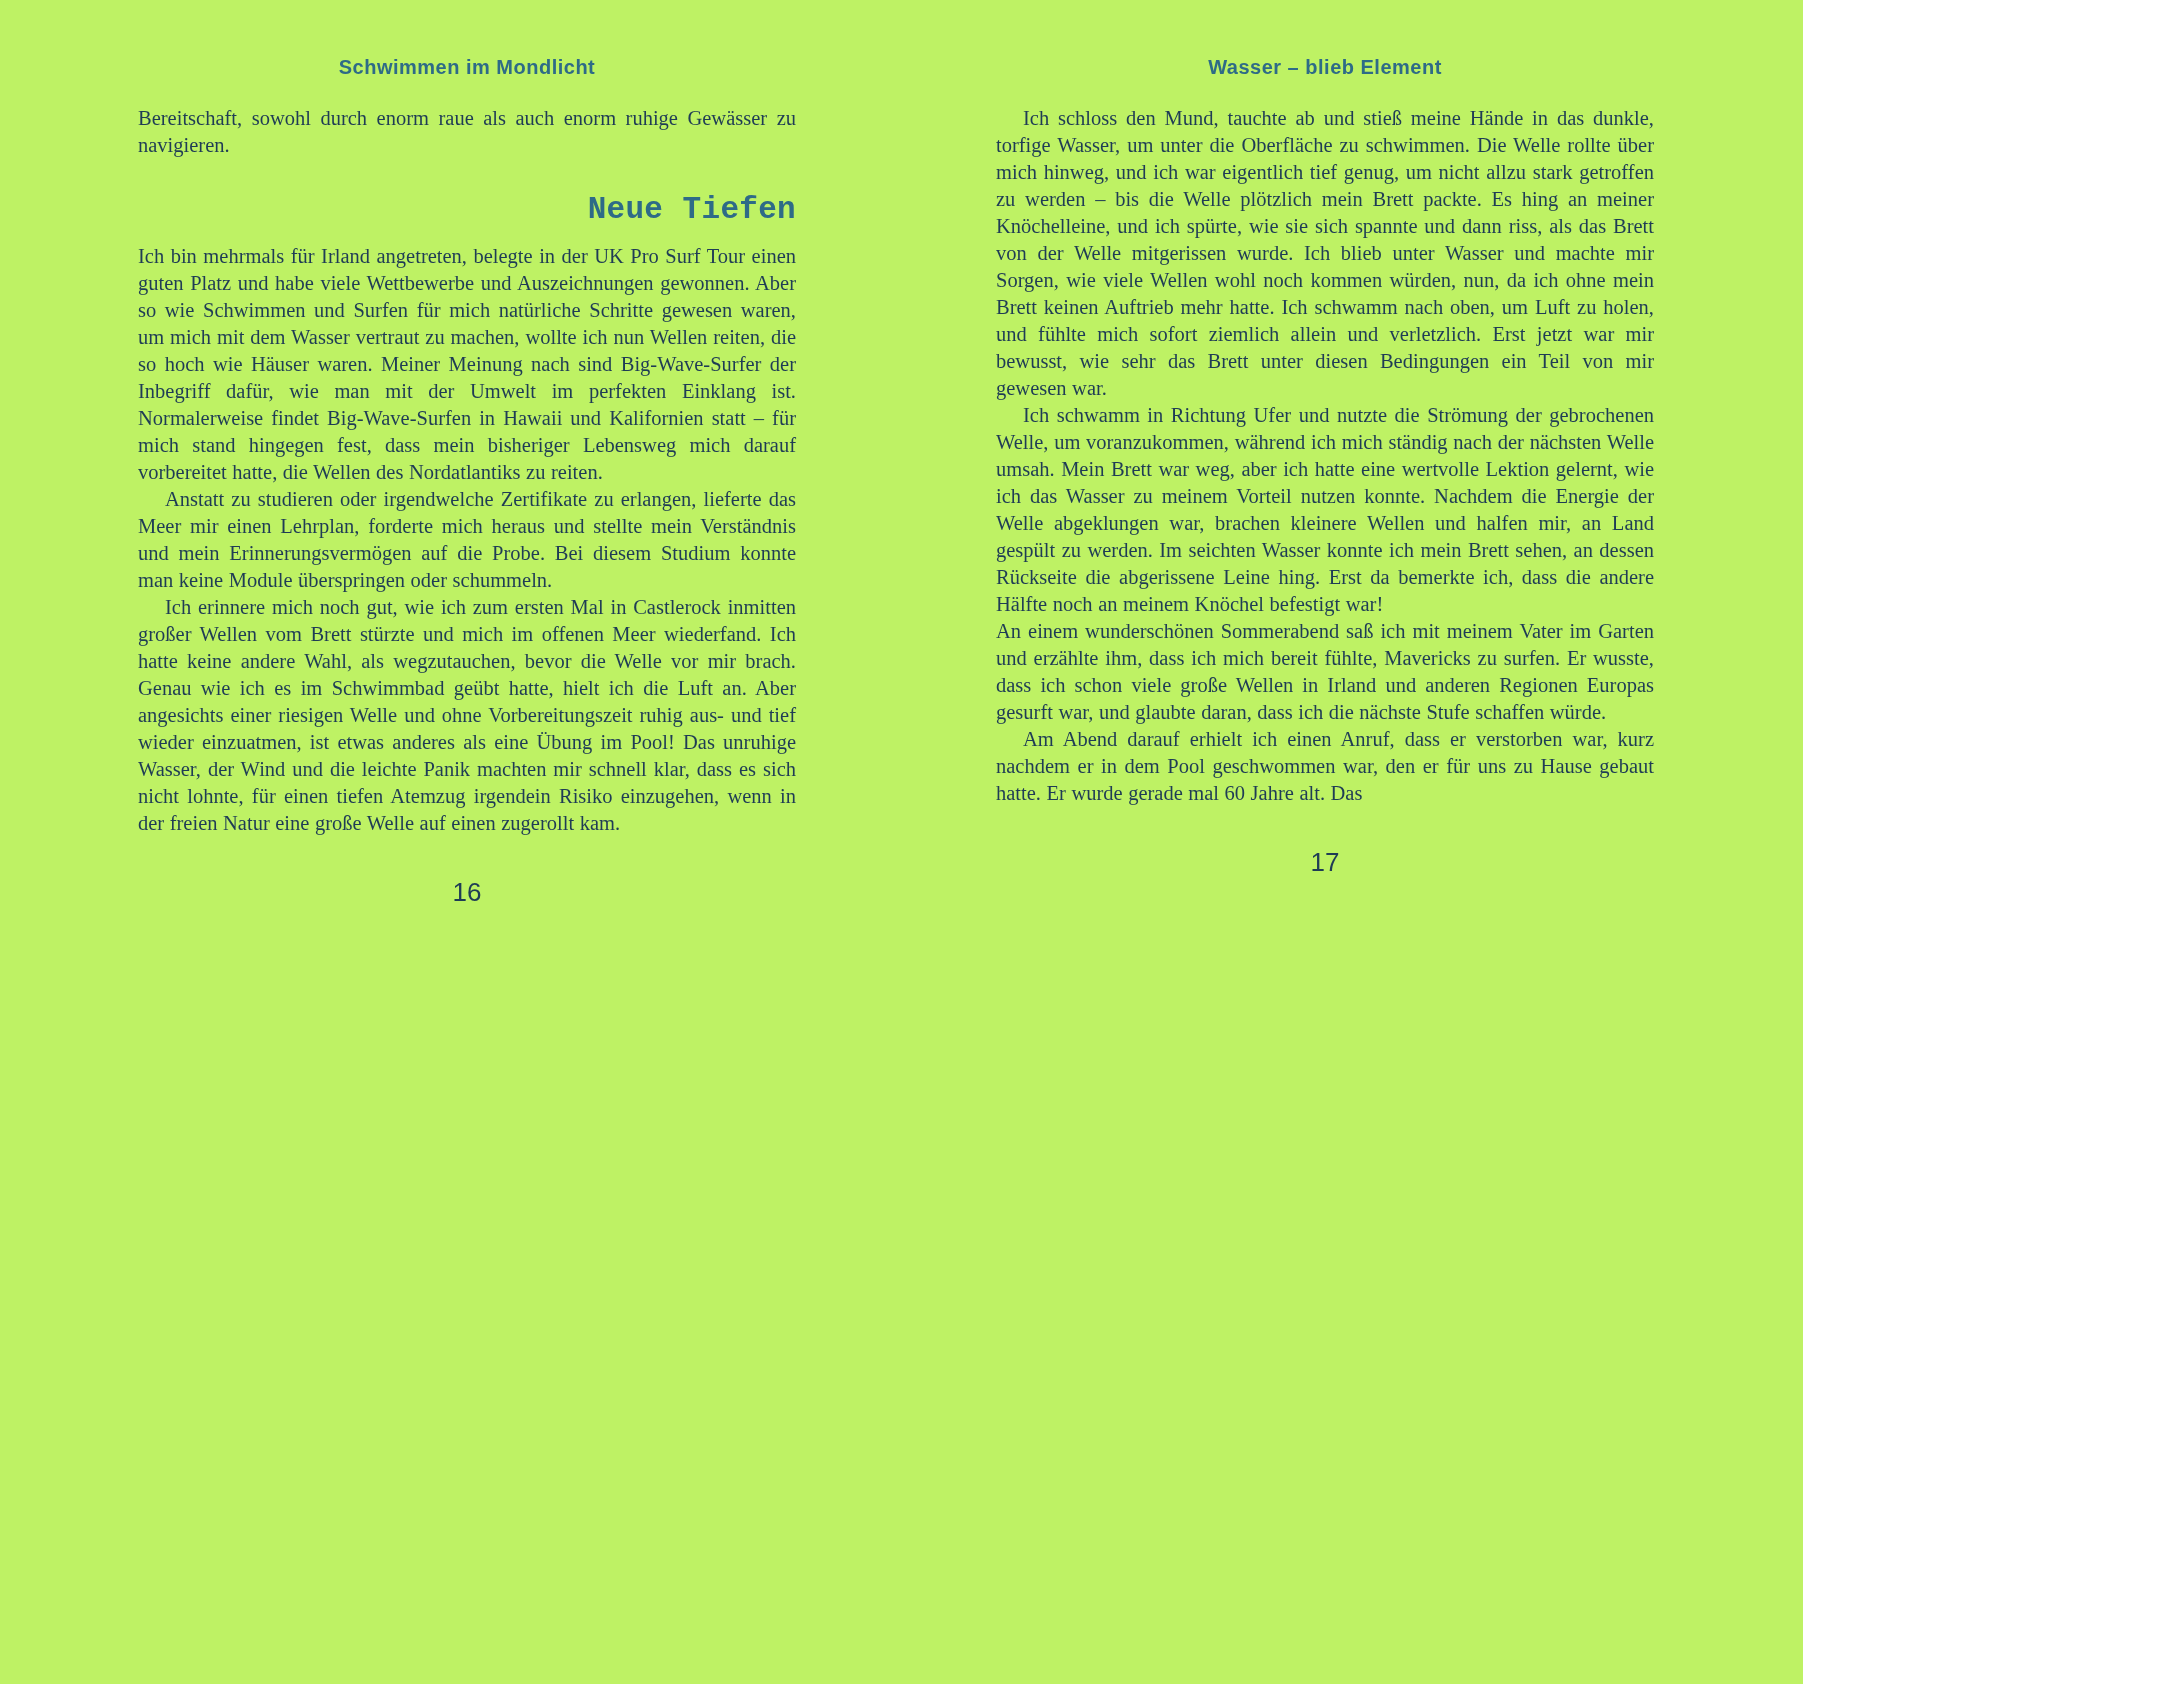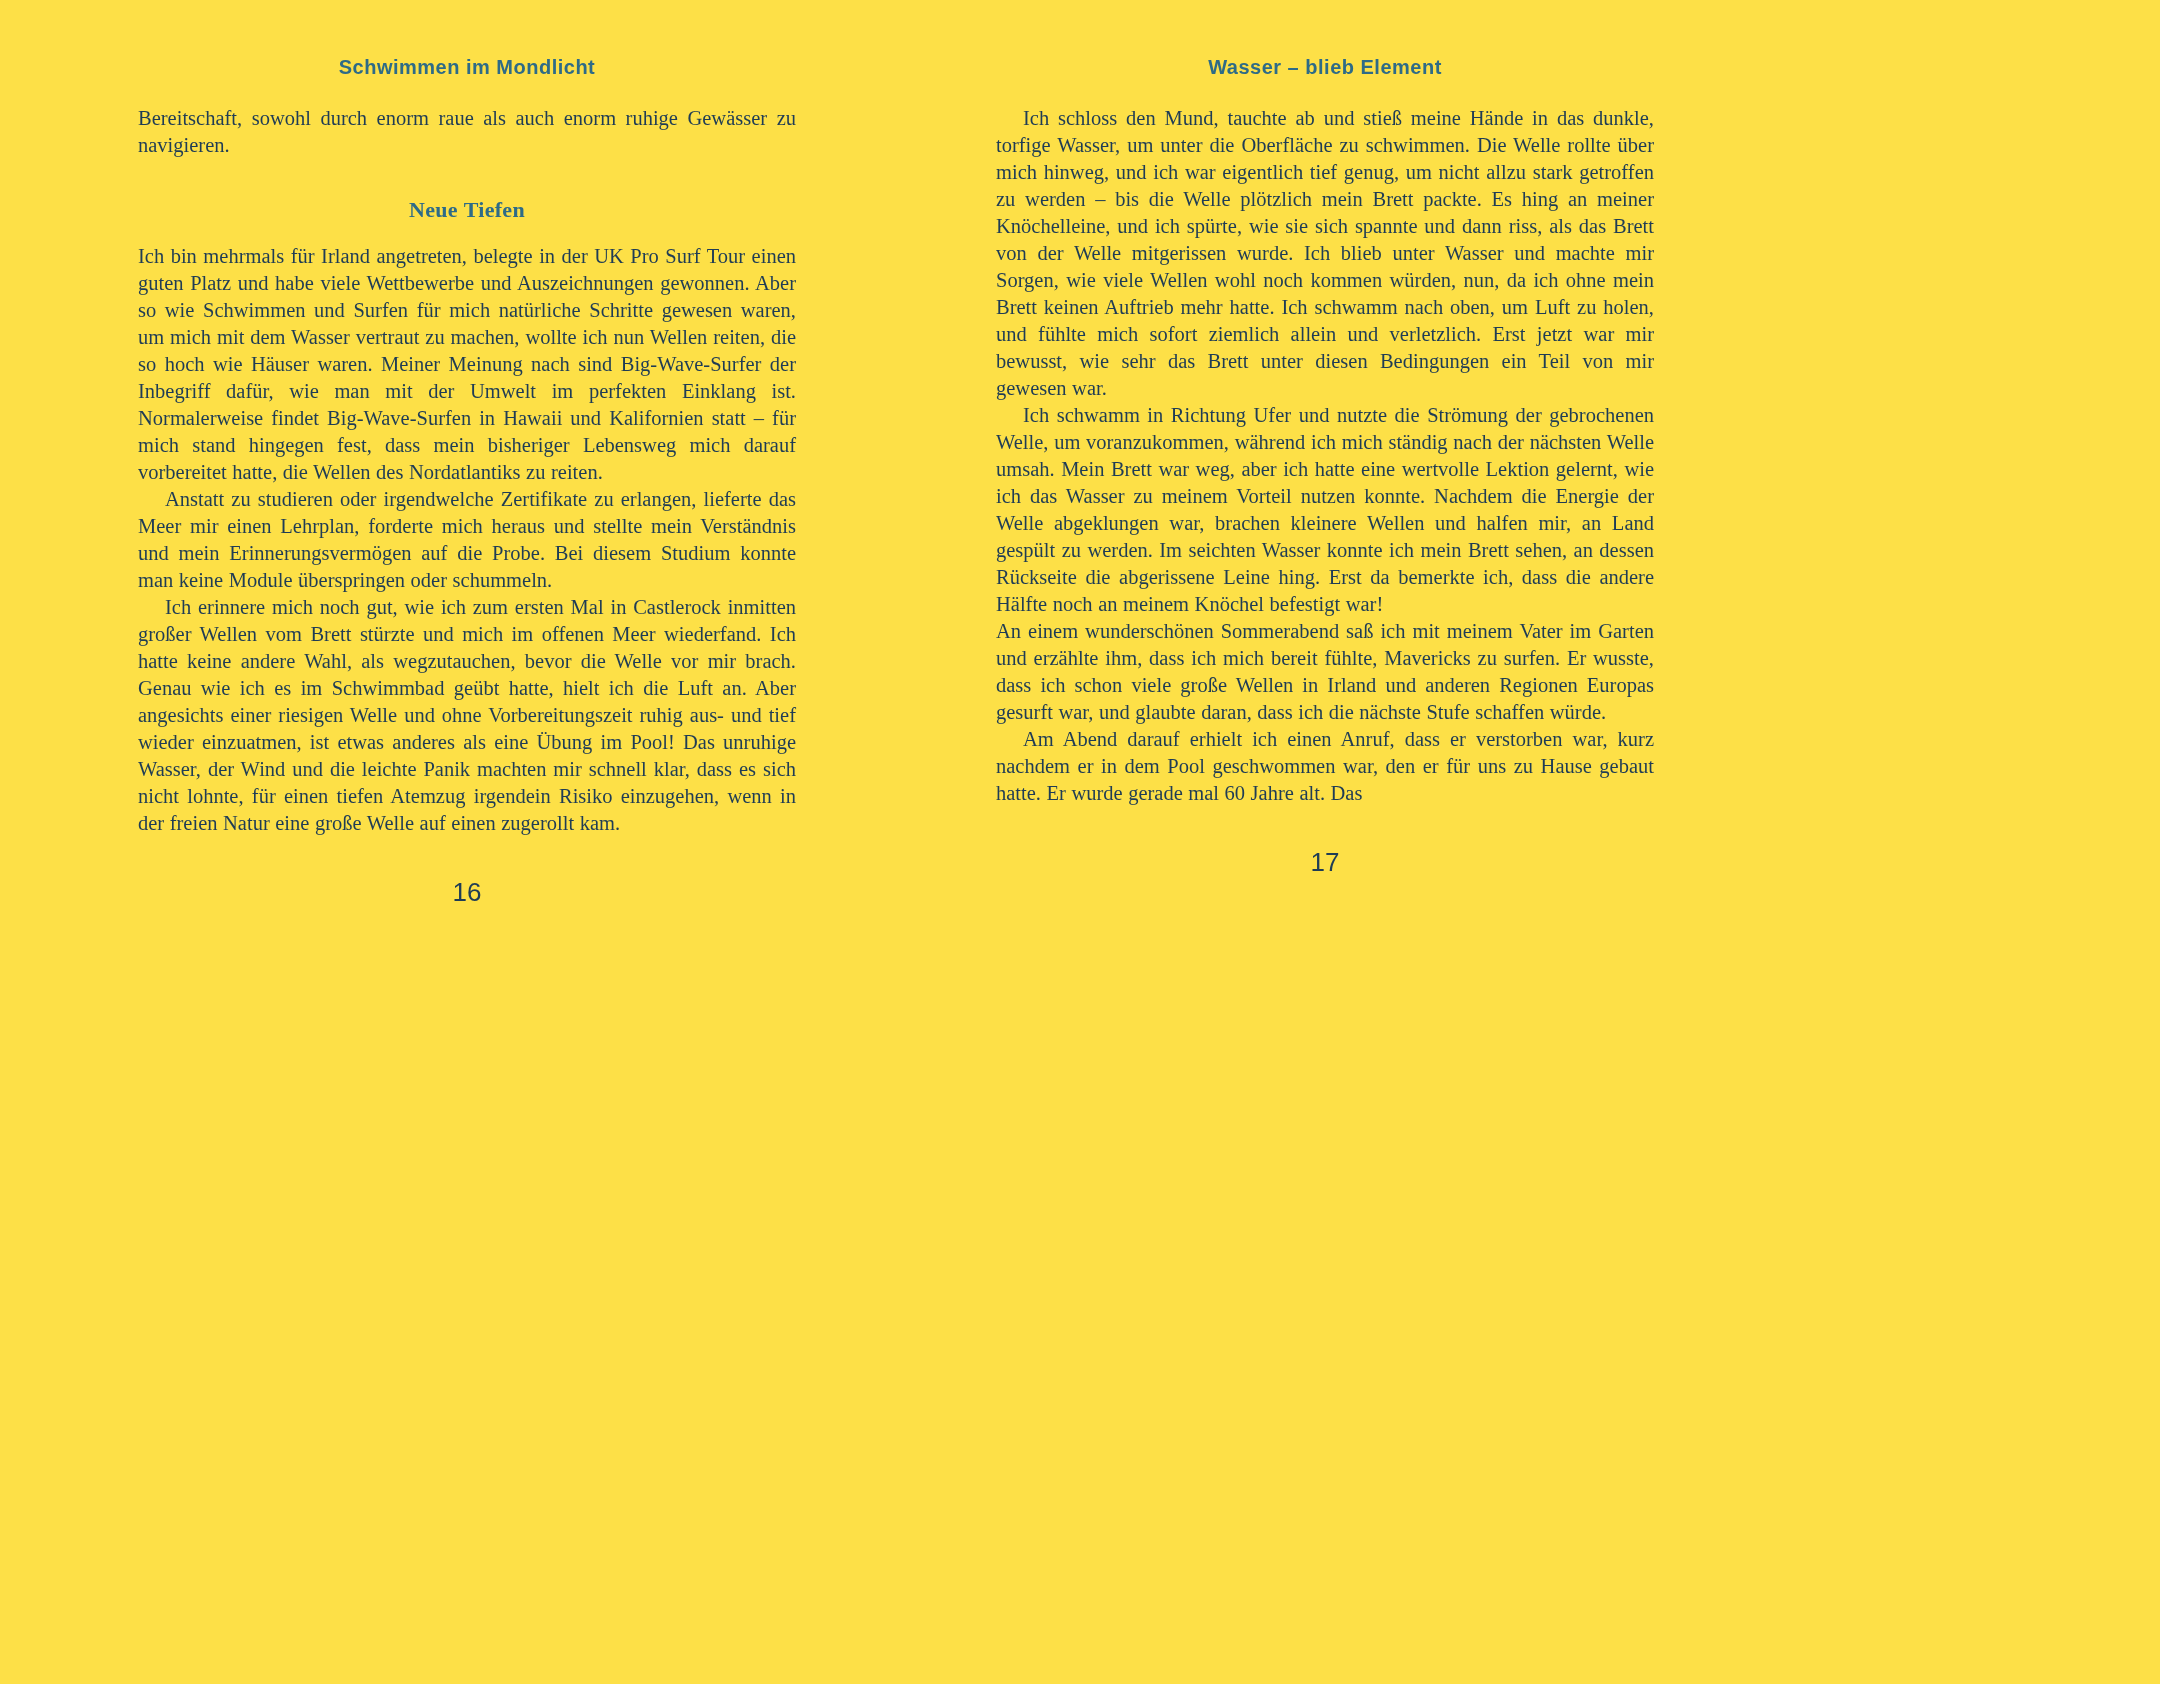--- a/index.html
+++ b/index.html
@@ -14,23 +14,23 @@
   body{
     width:2182px;
     height:1685px;
     position:relative;
     font-family:"Liberation Serif", serif;
     color:var(--ink);
     overflow:hidden;
   }
   .spread{
     position:relative;
-    width:2160px;
+    width:1803px;
     height:1685px;
-    background:#fde047;
+    background:#bef264;
   }
   .page{
     position:absolute;
     top:0;
     height:1685px;
     width:658px;
     box-sizing:border-box;
   }
   .page-left{ left:138px; }
   .page-right{ left:996px; }
@@ -54,28 +54,28 @@
     -webkit-hyphens:auto;
     word-spacing:0.02em;
   }
   .page-body p.para{
     margin:0;
   }
   .page-body p.para.indent{
     text-indent:27px;
   }
   .page-body h2.section-heading{
-    font-family:Liberation Serif, serif;
+    font-family:Liberation Mono, monospace;
     font-weight:bold;
-    font-size:22px;
+    font-size:31px;
     line-height:36px;
     letter-spacing:0.3px;
     color:var(--accent);
     margin:33px 0 14.5px 0;
-    text-align:center;
+    text-align:right;
   }
   .page-number{
     margin-top:40px;
     text-align:center;
     font-family:"Liberation Sans", sans-serif;
     font-size:26px;
     color:var(--ink);
   }
 </style>
 </head>

